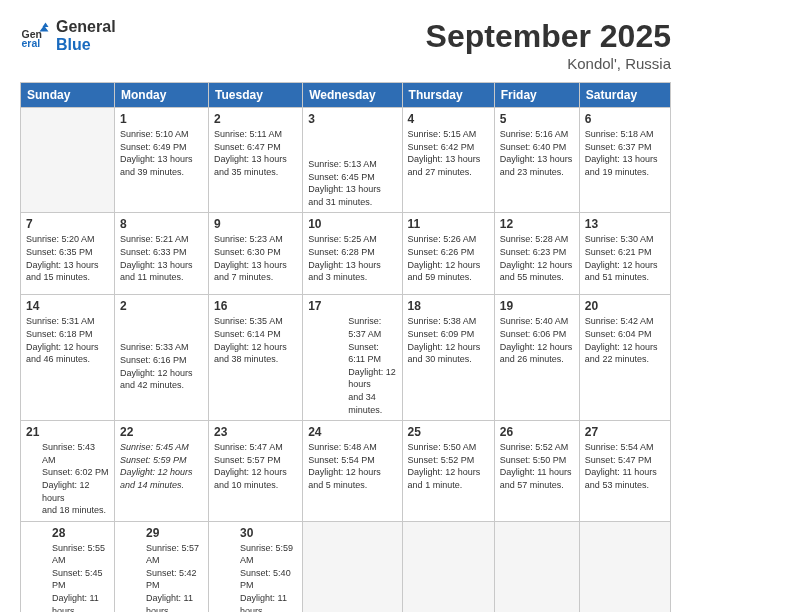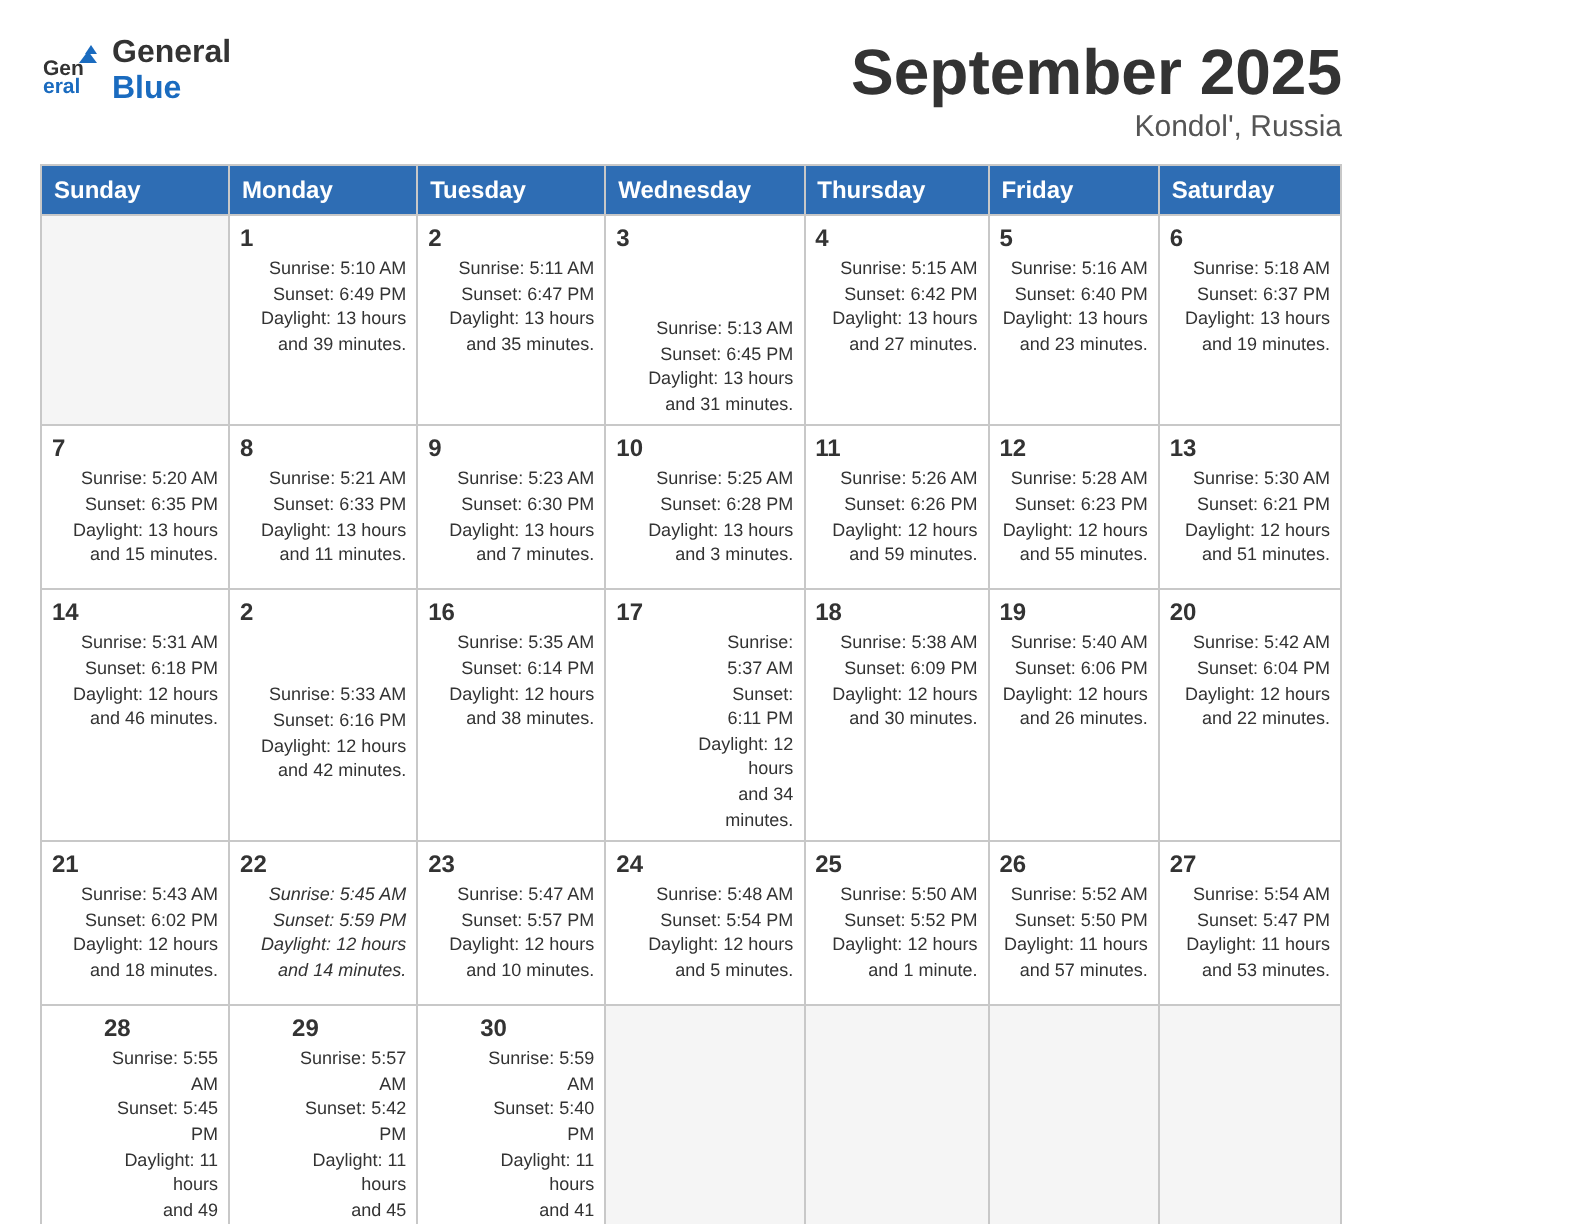--- a/index.html
+++ b/index.html
@@ -83,21 +83,20 @@
     .day-number {
       font-size: 12px;
       font-weight: bold;
       margin-bottom: 2px;
       display: block;
     }
     .day-info {
       font-size: 9px;
       line-height: 1.4;
       color: #333;
-      text-align: right;
     }
     .last-row td {
       height: 68px;
       padding-left: 31px;
     }
   </style>
 </head>
 <body>
 
 <div class="page">
@@ -276,21 +275,21 @@
             <span class="day-number">20</span>
             <div class="day-info" style="white-space: pre-line;">Sunrise: 5:42 AM
 Sunset: 6:04 PM
 Daylight: 12 hours
 and 22 minutes.</div>
           </td>
         </tr>
         <tr>
           <td>
             <span class="day-number">21</span>
-            <div class="day-info" style="white-space: pre-line;">Sunrise: 5:43 AM
+            <div class="day-info" style="white-space: pre-line; margin-left: 16px;">Sunrise: 5:43 AM
 Sunset: 6:02 PM
 Daylight: 12 hours
 and 18 minutes.</div>
           </td>
           <td>
             <span class="day-number">22</span>
             <div class="day-info" style="white-space: pre-line; font-style: italic;">Sunrise: 5:45 AM
 Sunset: 5:59 PM
 Daylight: 12 hours
 and 14 minutes.</div>

